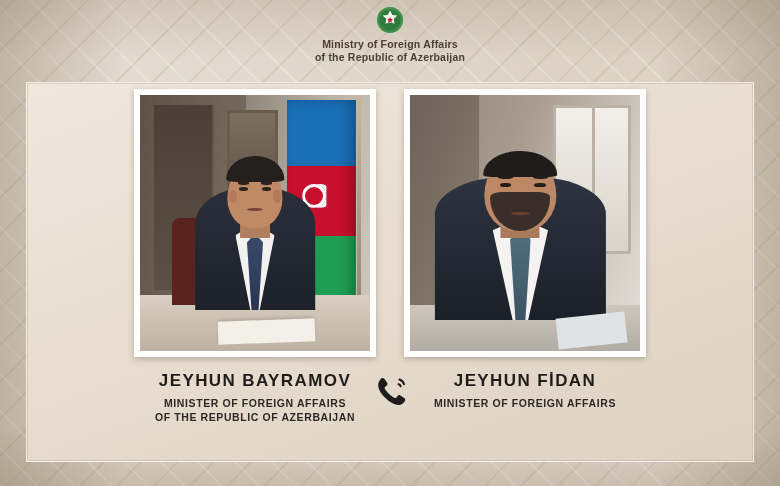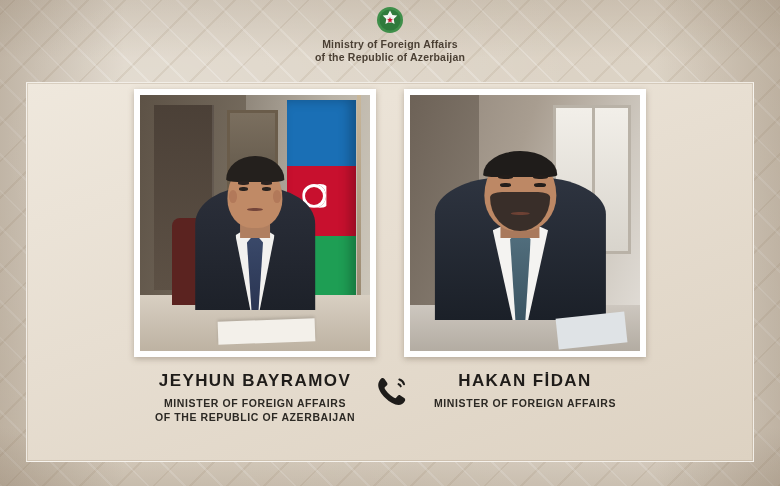--- a/index.html
+++ b/index.html
@@ -413,21 +413,21 @@
             <div class="p2-hair"></div>
             <div class="p2-brow-l"></div>
             <div class="p2-brow-r"></div>
             <div class="p2-eye-l"></div>
             <div class="p2-eye-r"></div>
             <div class="p2-mouth"></div>
             <div class="p2-paper"></div>
           </div>
         </div>
         <div class="caption">
-          <div class="name">HAKAN FİDAN</div>
+          <div class="name">JEYHUN FİDAN</div>
           <div class="role">
             <div>MINISTER OF FOREIGN AFFAIRS</div>
           </div>
         </div>
       </div>
 
     </div>
 
     <div class="phone-badge">
       <svg width="42" height="42" viewBox="0 0 42 42" aria-hidden="true">

